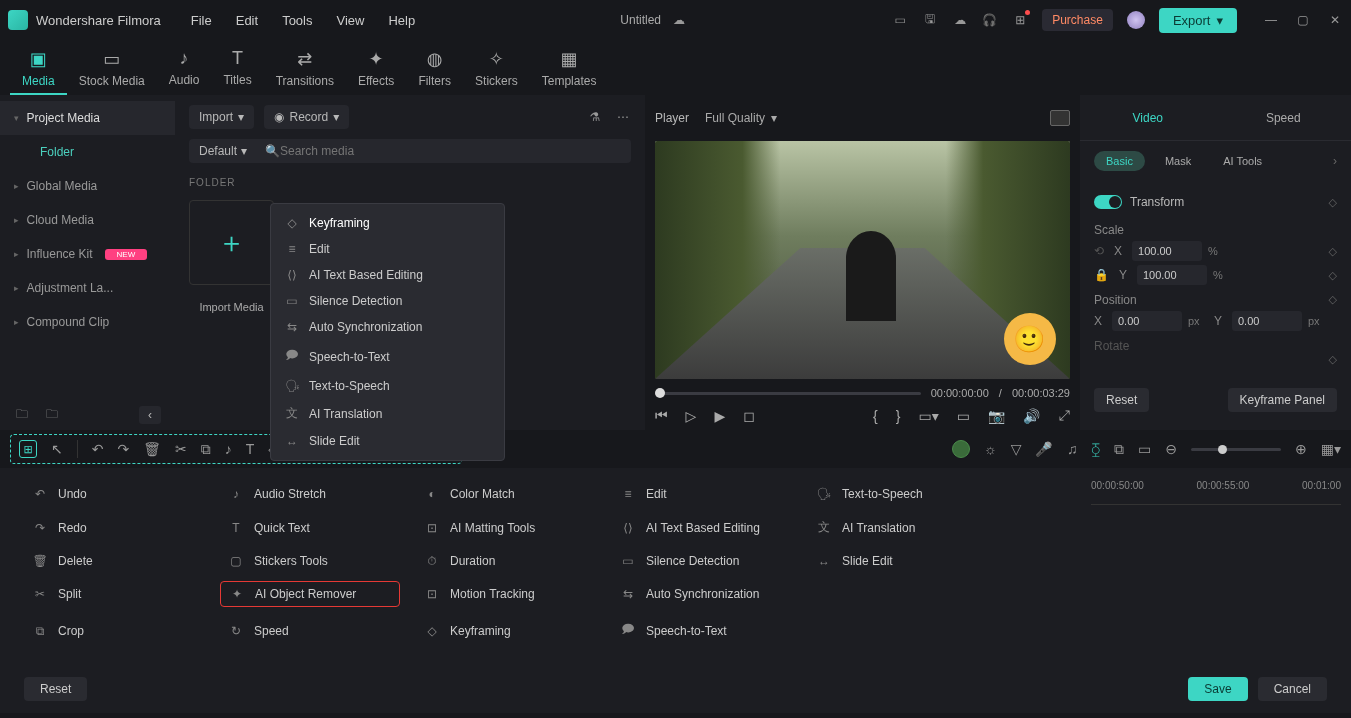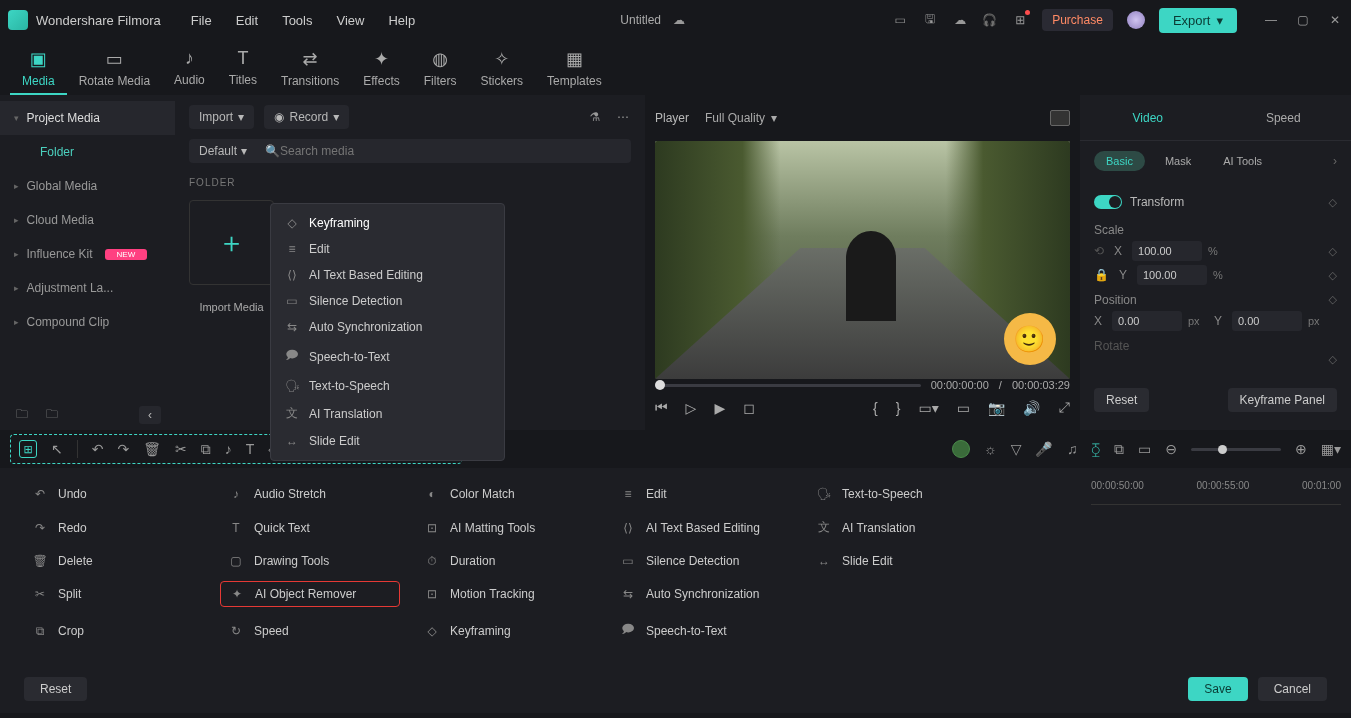--- a/index.html
+++ b/index.html
@@ -59,21 +59,21 @@
 .preview-panel { width:435px; background:#17181c; padding:0 10px;}
 .pv-top { height:46px; display:flex; align-items:center; gap:16px;}
 .pv-drop { display:flex; align-items:center; gap:6px; color:#aaa; cursor:pointer;}
 .pv-top .sq { margin-left:auto; width:20px; height:16px; border:1px solid #666; background:#333; border-radius:2px;}
 .pv-video { height:238px; background: linear-gradient(180deg,#b9c4a5 0%, #6f7d5e 40%, #3c4530 100%); border-radius:2px; position:relative; overflow:hidden;}
 .road { position:absolute; bottom:0; left:0; right:0; height:55%; background:linear-gradient(180deg,#6a6e67,#3c3c3c); clip-path: polygon(35% 0,65% 0,100% 100%,0 100%);}
 .foliage-l{position:absolute;left:0;top:0;bottom:0;width:30%;background:linear-gradient(90deg,#2d3a20,#4a5a30 70%,transparent);}
 .foliage-r{position:absolute;right:0;top:0;bottom:0;width:30%;background:linear-gradient(270deg,#2d3a20,#4a5a30 70%,transparent);}
 .person{position:absolute;left:46%;top:38%;width:50px;height:90px;background:#1a1a1a;border-radius:50% 50% 0 0/30% 30% 0 0;}
 .smiley{position:absolute;right:14px;bottom:14px;width:52px;height:52px;border-radius:50%;background:#f5b946;display:flex;align-items:center;justify-content:center;font-size:26px;}
-.pv-scrub { display:flex; align-items:center; gap:10px; }
+.pv-scrub { display:flex; align-items:center; gap:10px; margin-top:8px;}
 .scrub-bar { flex:1; height:3px; background:#3a3b42; border-radius:2px; position:relative;}
 .scrub-bar::before{content:'';position:absolute;left:0;top:-4px;width:10px;height:10px;border-radius:50%;background:#ddd;}
 .time-txt { font-size:11px; color:#aaa; }
 .pv-controls { display:flex; align-items:center; gap:18px; margin-top:8px; color:#aaa; font-size:14px;}
 .pv-controls .spacer{flex:1;}
 
 .props-panel { flex:1; background:#1c1d22;}
 .props-tabs { display:flex; height:46px; border-bottom:1px solid #2a2b31;}
 .prop-tab { flex:1; display:flex; align-items:center; justify-content:center; cursor:pointer; color:#aaa;}
 .prop-tab.active { color:#3dd6c4;}
@@ -163,21 +163,21 @@
   </div>
 </div>
 
 <div class="top-tabs">
   <div class="top-tab active">
       <span class="ticon">▣</span>
       <span>Media</span>
     </div>
   <div class="top-tab">
       <span class="ticon">▭</span>
-      <span>Rotate Media</span>
+      <span>Stock Media</span>
     </div>
   <div class="top-tab">
       <span class="ticon">♪</span>
       <span>Audio</span>
     </div>
   <div class="top-tab">
       <span class="ticon">T</span>
       <span>Titles</span>
     </div>
   <div class="top-tab">
@@ -484,21 +484,21 @@
       <div class="cust-item">
         <span class="ci-ic">文</span>
         <span>AI Translation</span>
       </div>
       <div class="cust-item">
         <span class="ci-ic">🗑</span>
         <span>Delete</span>
       </div>
       <div class="cust-item">
         <span class="ci-ic">▢</span>
-        <span>Drawing Tools</span>
+        <span>Stickers Tools</span>
       </div>
       <div class="cust-item">
         <span class="ci-ic">⏱</span>
         <span>Duration</span>
       </div>
       <div class="cust-item">
         <span class="ci-ic">▭</span>
         <span>Silence Detection</span>
       </div>
       <div class="cust-item">

